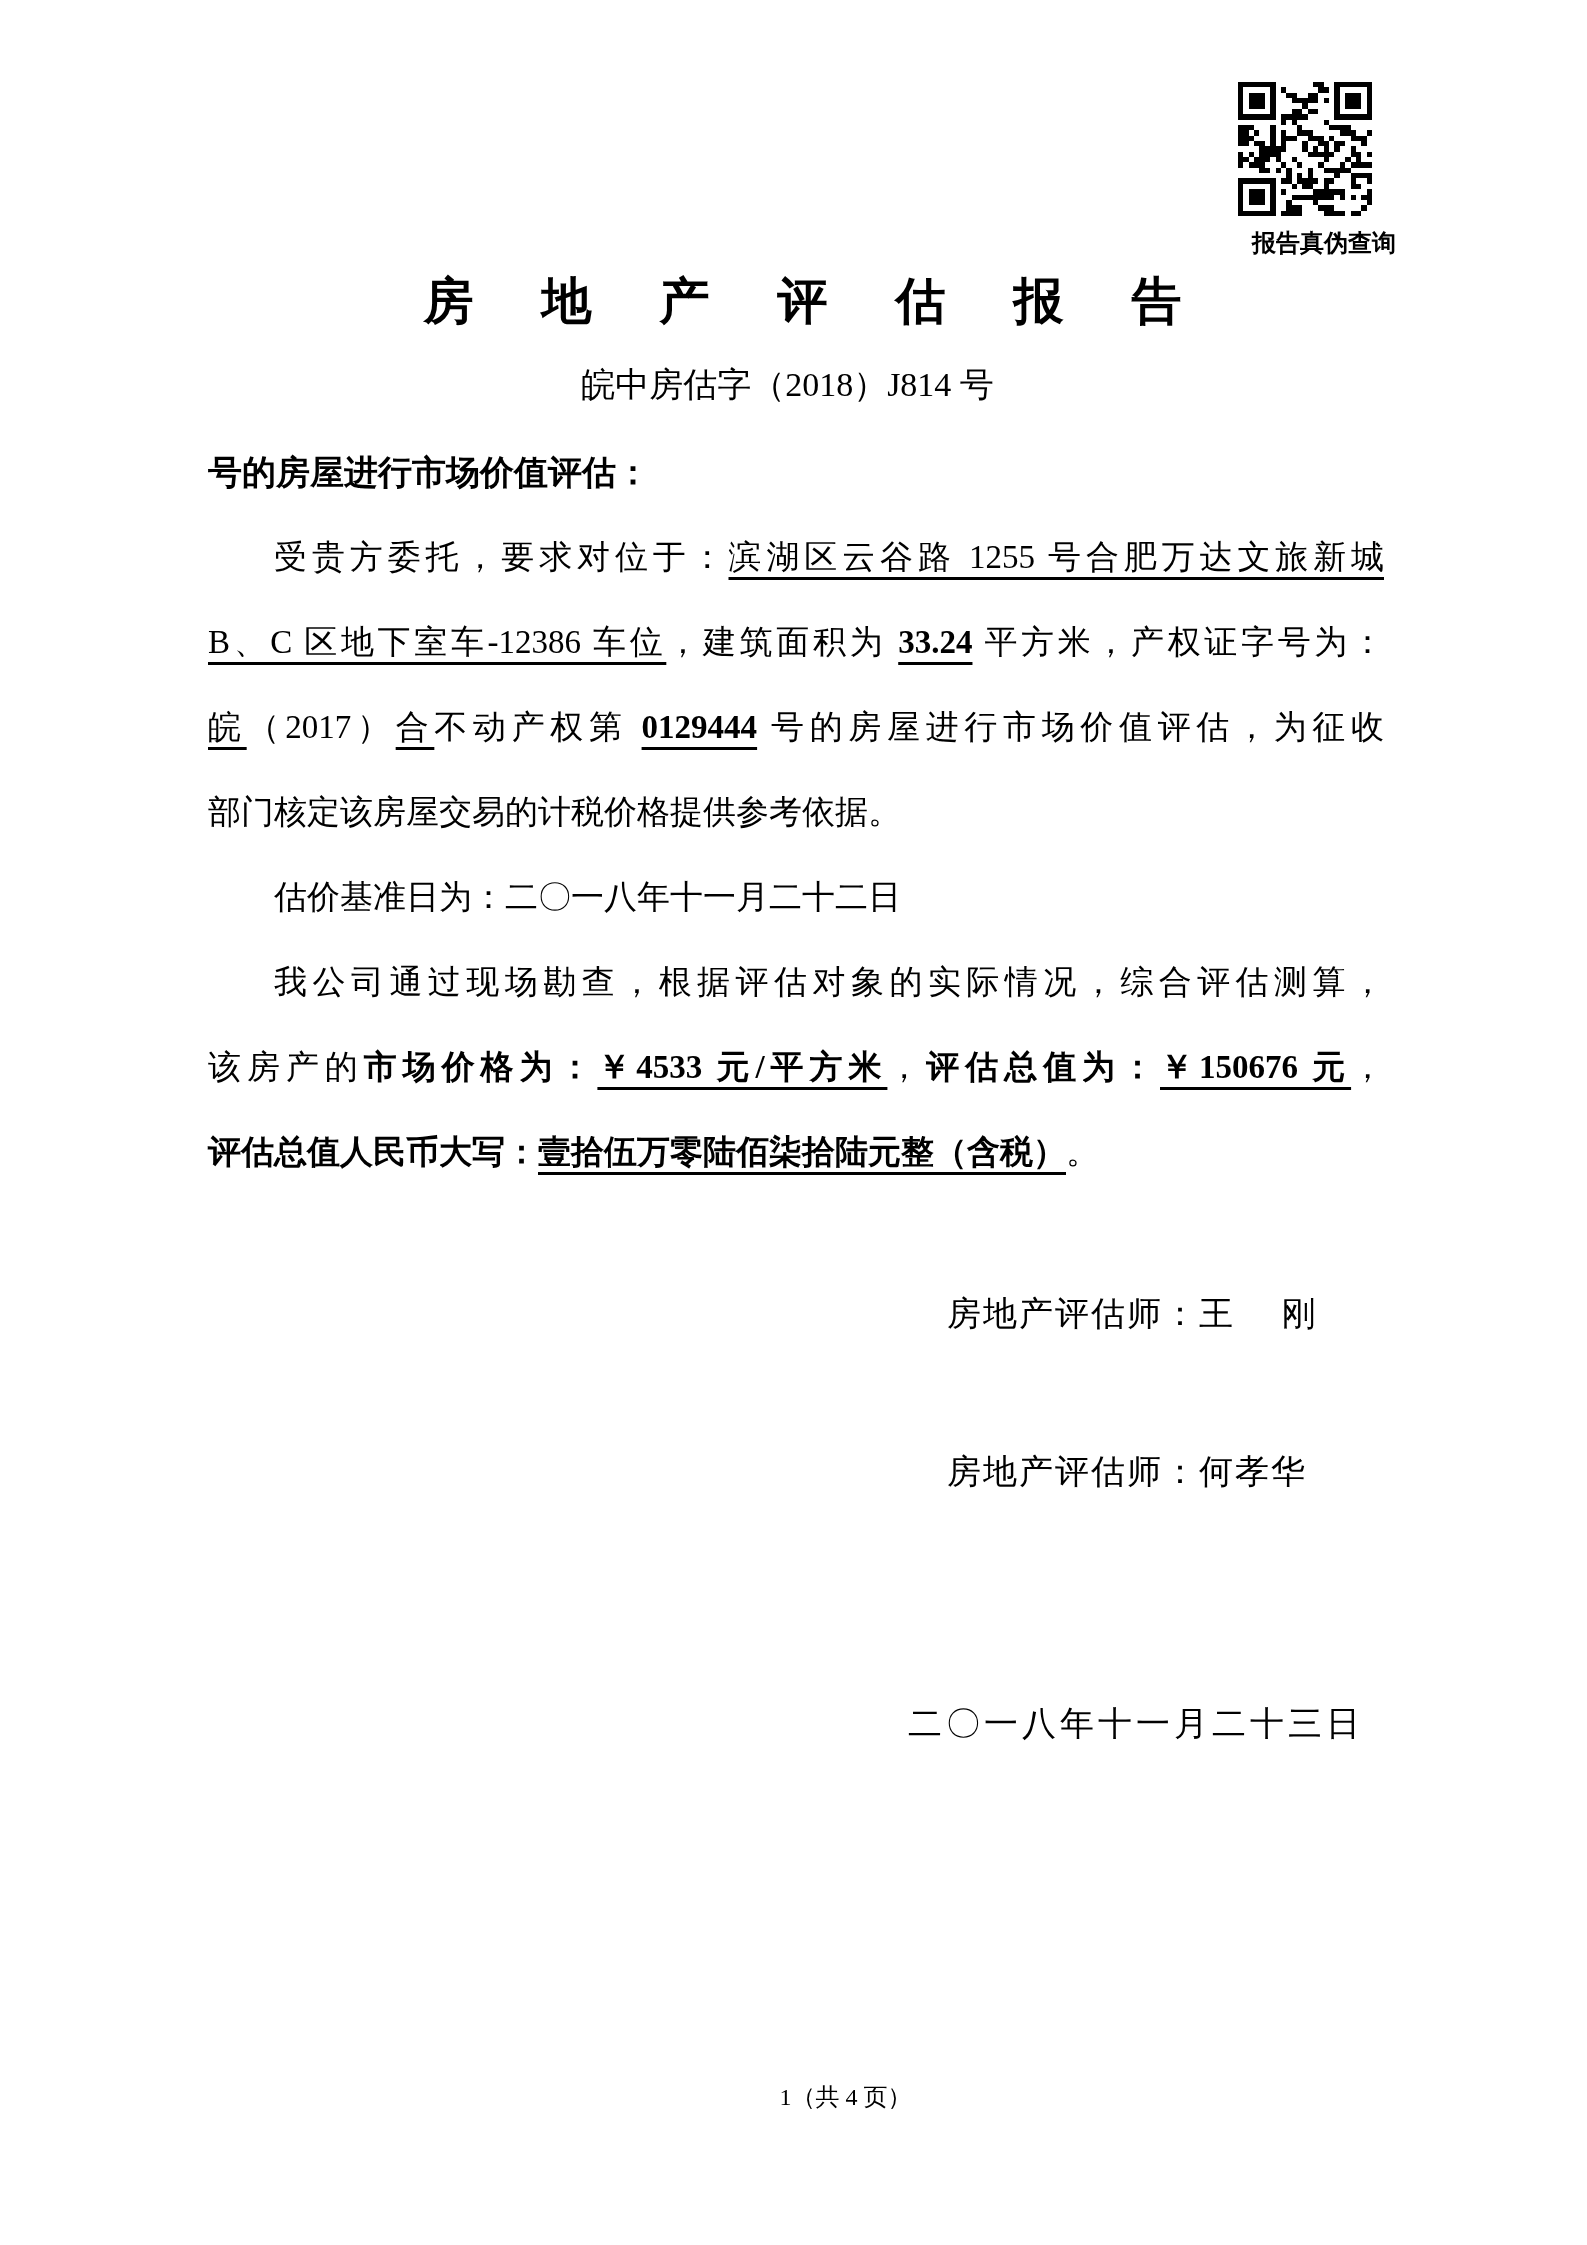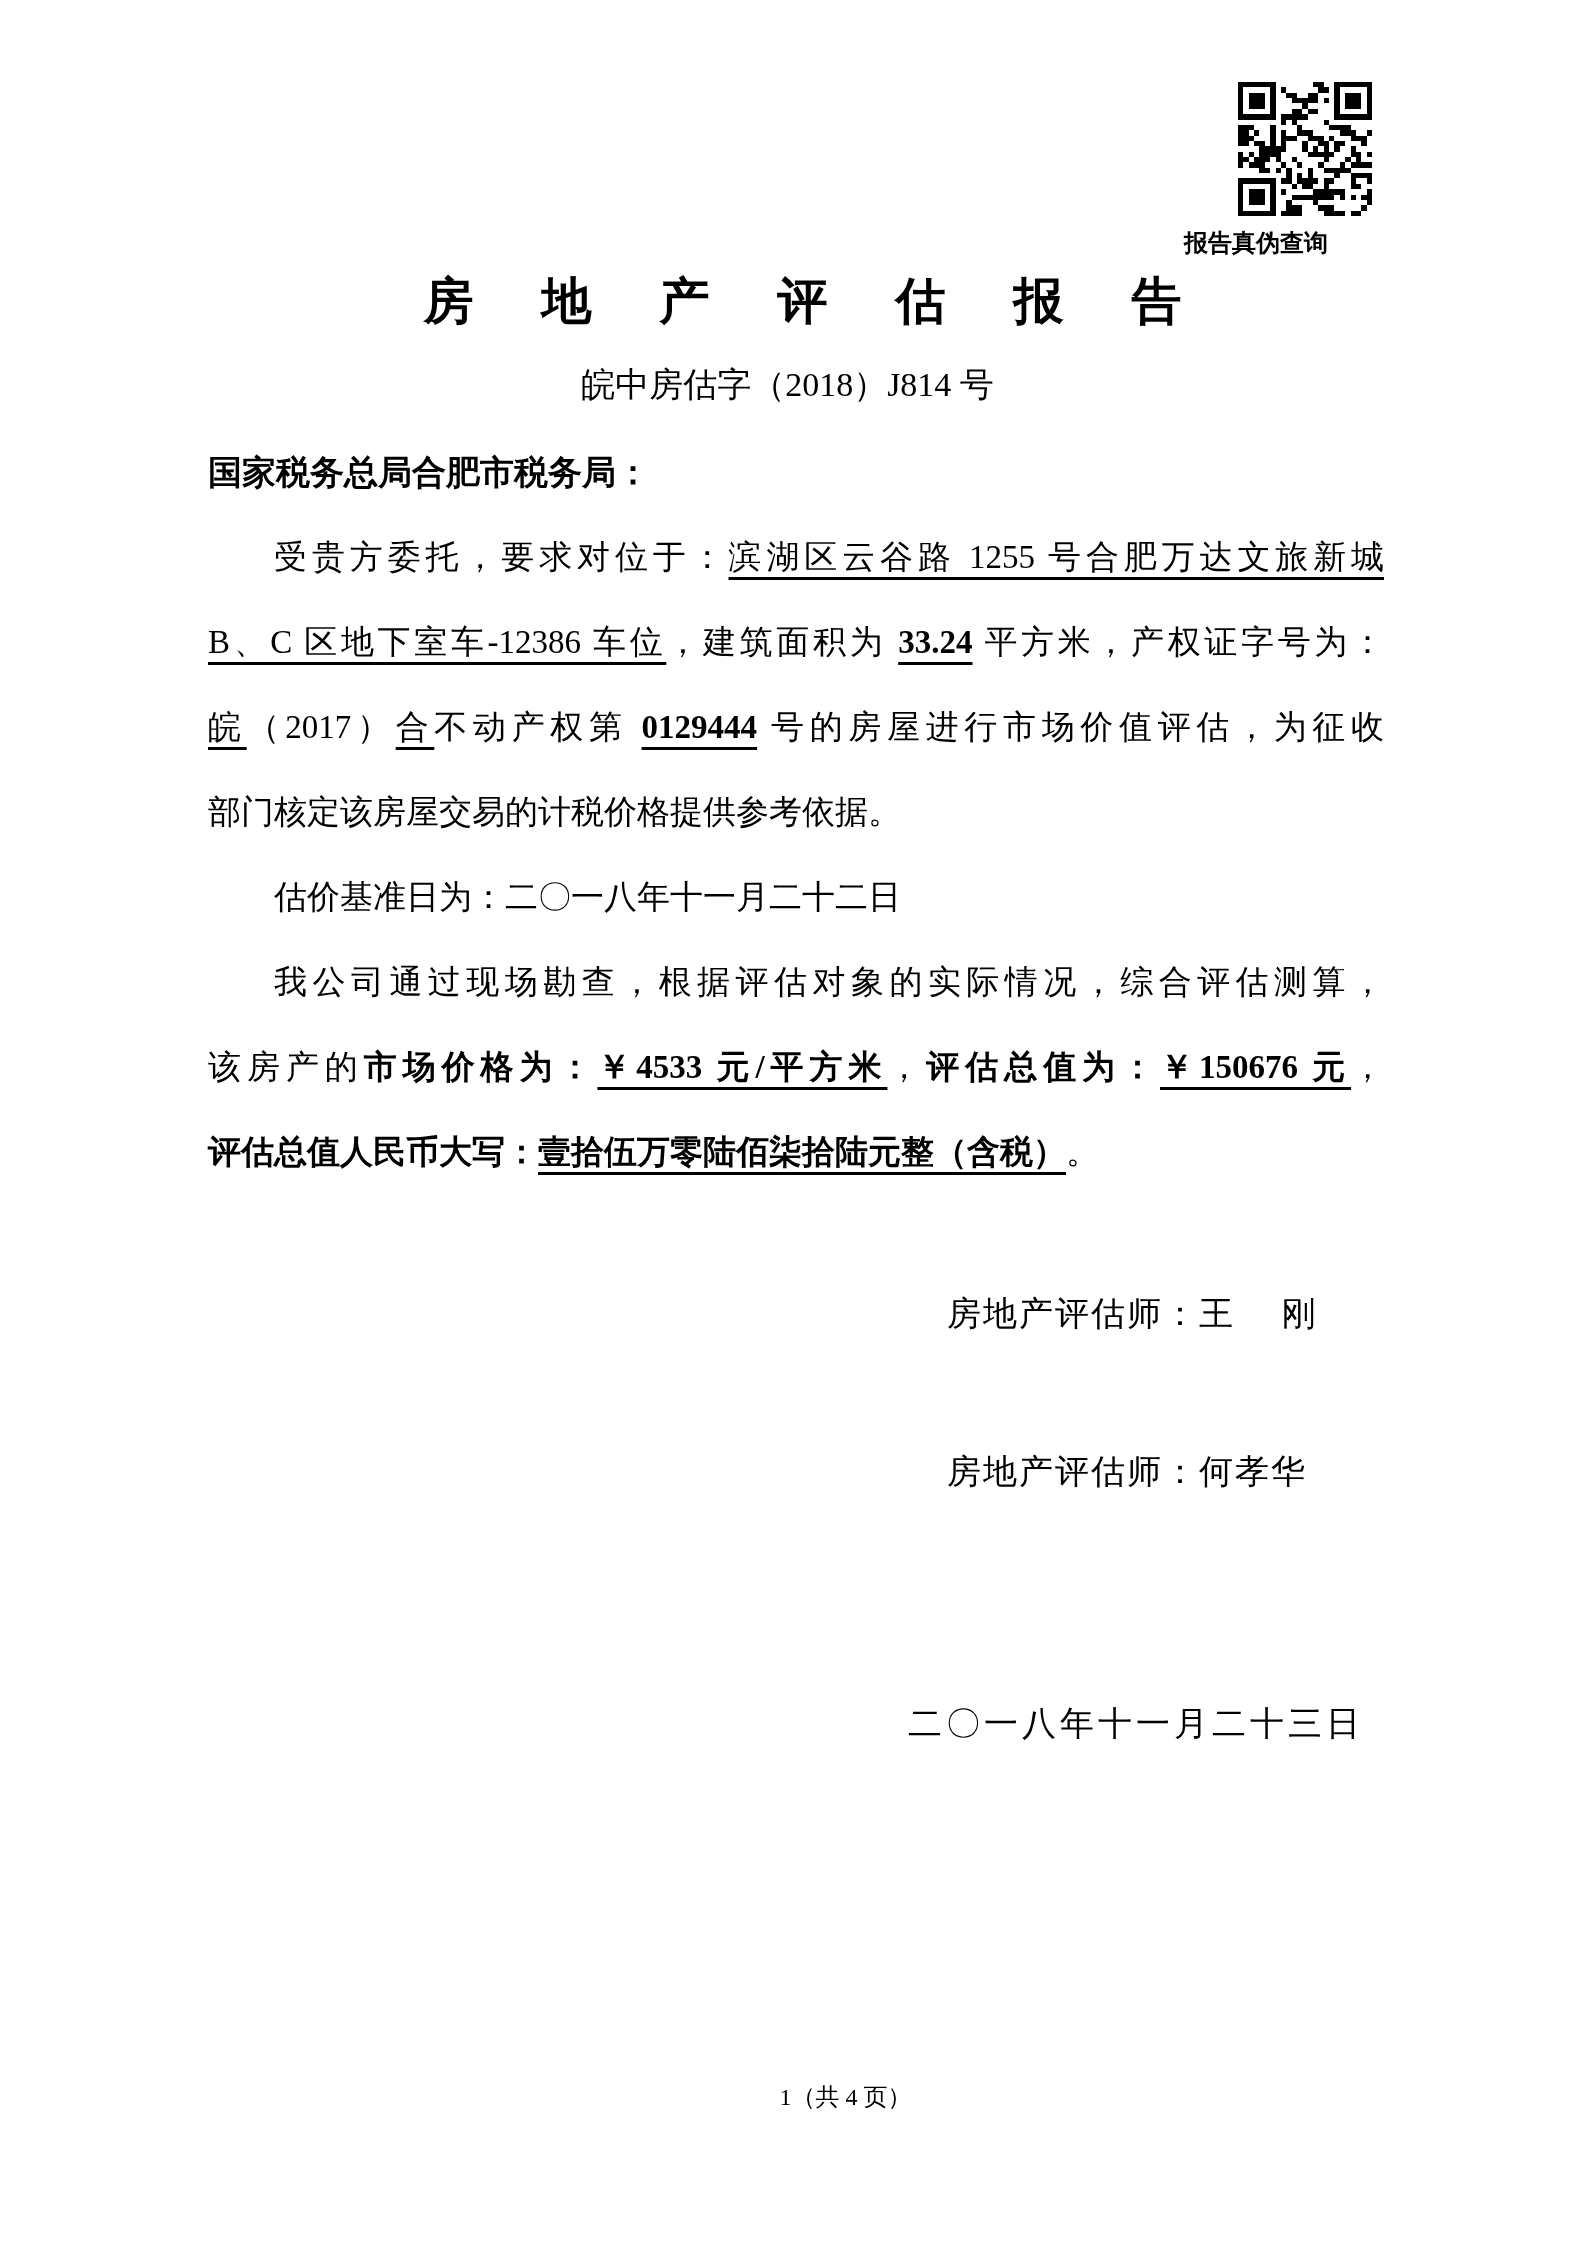--- a/index.html
+++ b/index.html
@@ -9,22 +9,22 @@
     margin:0 auto;
     background:#ffffff;
     color:#000000;
     font-family:"Liberation Serif","DejaVu Serif",serif;
     overflow:hidden;
   }
   
   .qr{position:absolute;left:1238px;top:82px;width:134px;height:134px;}
   .qr svg{display:block;width:134px;height:134px;shape-rendering:crispEdges;}
   .qr-label{
-    position:absolute;left:1184px;top:229px;width:210px;
-    text-align:left;font-size:24px;font-weight:bold;line-height:1.2;
+    position:absolute;left:1219px;top:229px;width:210px;
+    text-align:center;font-size:24px;font-weight:bold;line-height:1.2;
   }
   
   .title{
     position:absolute;left:0;right:0;top:274px;
     text-align:center;font-size:50px;font-weight:bold;
     letter-spacing:9px;line-height:1.1;white-space:nowrap;margin-left:27px;
   }
   .doc-no{
     position:absolute;left:0;right:12px;top:364px;
     text-align:center;font-size:34px;line-height:1.25;
@@ -360,21 +360,21 @@
         <rect x="101.84" y="128.64" width="5.36" height="5.36" fill="#000"></rect>
         <rect x="112.56" y="128.64" width="5.36" height="5.36" fill="#000"></rect>
         <rect x="117.92" y="128.64" width="5.36" height="5.36" fill="#000"></rect>
       </svg>
   </div>
   <div class="qr-label">报告真伪查询</div>
 
   <div class="title">房　地　产　评　估　报　告</div>
   <div class="doc-no">皖中房估字（2018）J814 号</div>
 
-  <div class="salutation">国家税务总局合肥市税务局：</div>
+  <div class="salutation">号的房屋进行市场价值评估：</div>
 
   <div class="body-text">
       <div class="line j ind"><span>受贵方委托，要求对位于：</span><span class="u">滨湖区云谷路 1255 号合肥万达文旅新城</span></div>
       <div class="line j"><span class="u">B、C 区地下室车-12386 车位</span><span>，建筑面积为 </span><span class="b u">33.24</span><span> 平方米，产权证字号为：</span></div>
       <div class="line j"><span class="u">皖</span><span>（2017）</span><span class="u">合</span><span>不动产权第 </span><span class="b u">0129444</span><span> 号的房屋进行市场价值评估，为征收</span></div>
       <div class="line"><span>部门核定该房屋交易的计税价格提供参考依据。</span></div>
       <div class="line ind"><span>估价基准日为：二〇一八年十一月二十二日</span></div>
       <div class="line j ind"><span>我公司通过现场勘查，根据评估对象的实际情况，综合评估测算，</span></div>
       <div class="line j"><span>该房产的</span><span class="b">市场价格为：</span><span class="b u">￥4533 元/平方米</span><span>，</span><span class="b">评估总值为：</span><span class="b u">￥150676 元</span><span>，</span></div>
       <div class="line"><span class="b">评估总值人民币大写：</span><span class="b u">壹拾伍万零陆佰柒拾陆元整（含税）</span><span>。</span></div>

